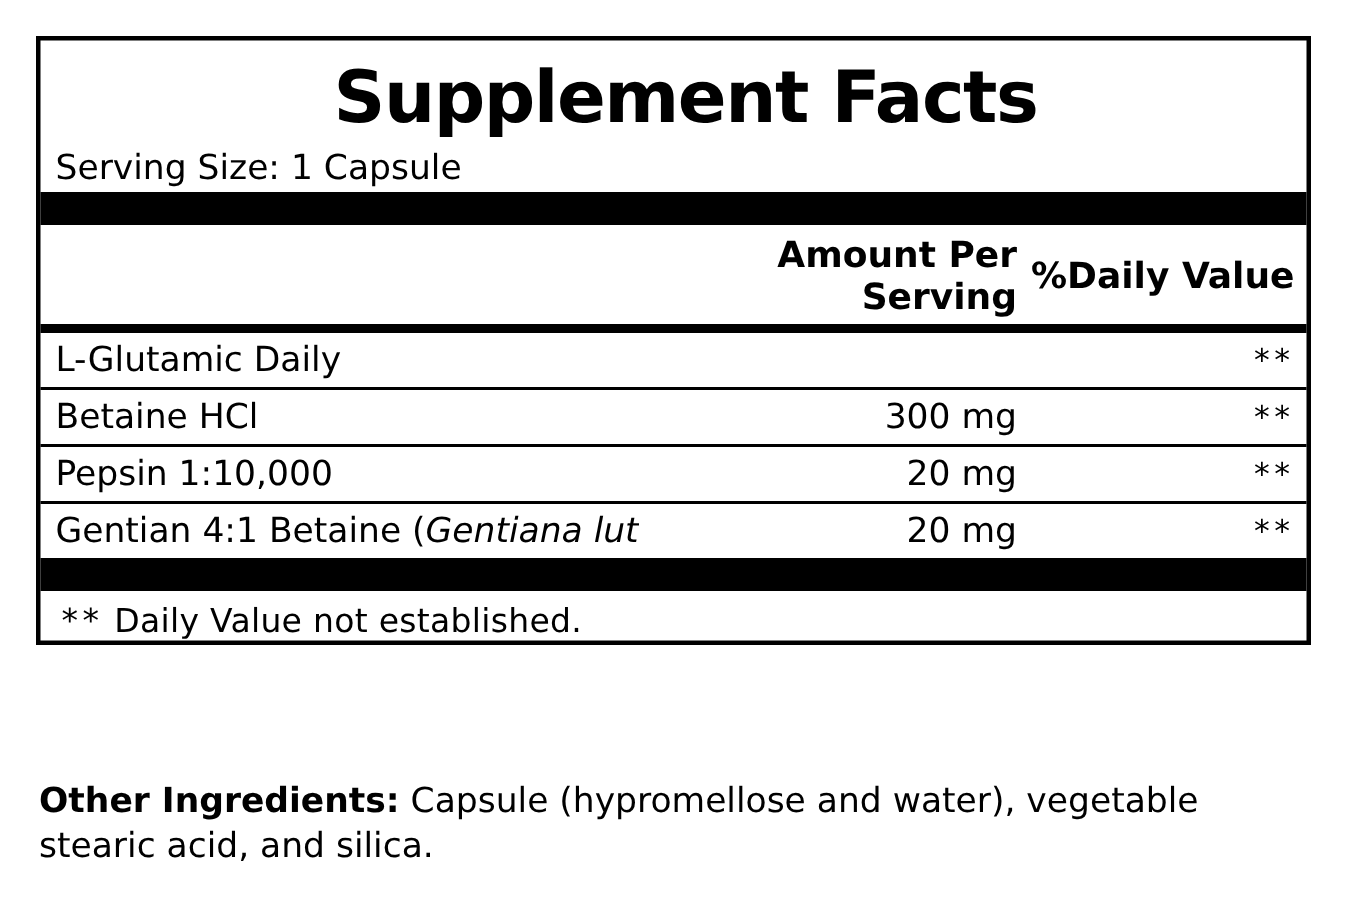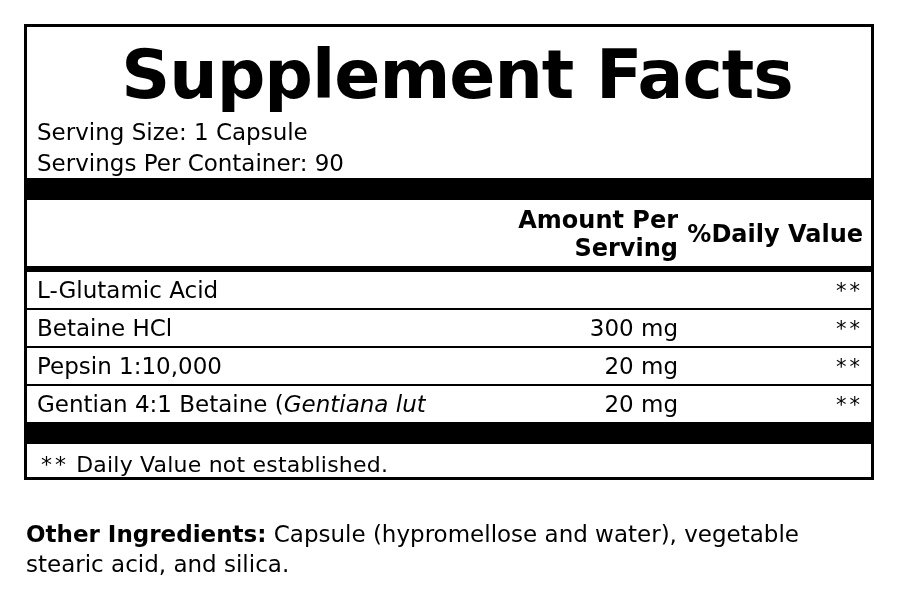--- a/index.html
+++ b/index.html
@@ -18,21 +18,21 @@
     position: absolute;
     left: 24px;
     top: 24px;
     width: 850px;
     box-sizing: border-box;
     border: 3px solid #000000;
     background: #ffffff;
     padding: 0;
   }
   .title {
-    font-size: 68px;
+    font-size: 48px;
     font-weight: bold;
     line-height: 1.0;
     letter-spacing: -1px;
     text-align: center;
     padding: 14px 10px 6px 10px;
     white-space: nowrap;
     margin-left: 16px;
   }
   .serving-block {
     padding: 2px 10px 0 10px;
@@ -115,34 +115,33 @@
 </style>
 </head>
 <body>
 
 <div class="panel">
 
   <div class="title">Supplement Facts</div>
 
   <div class="serving-block">
     <div>Serving Size: 1 Capsule</div>
-    <div>Servings Per Container: 90</div>
   </div>
 
   <div class="bar-thick"></div>
 
   <div class="col-head">
     <span class="amt">Amount Per Serving</span>
     <span class="dv">%Daily Value</span>
   </div>
 
   <div class="bar-medium"></div>
 
   <div class="row">
-    <span class="name">L-Glutamic Acid</span>
+    <span class="name">L-Glutamic Daily</span>
     <span class="dv">**</span>
   </div>
   <div class="rule-thin"></div>
 
   <div class="row">
     <span class="name">Betaine HCl</span>
     <span class="amt">300 mg</span>
     <span class="dv">**</span>
   </div>
   <div class="rule-thin"></div>

